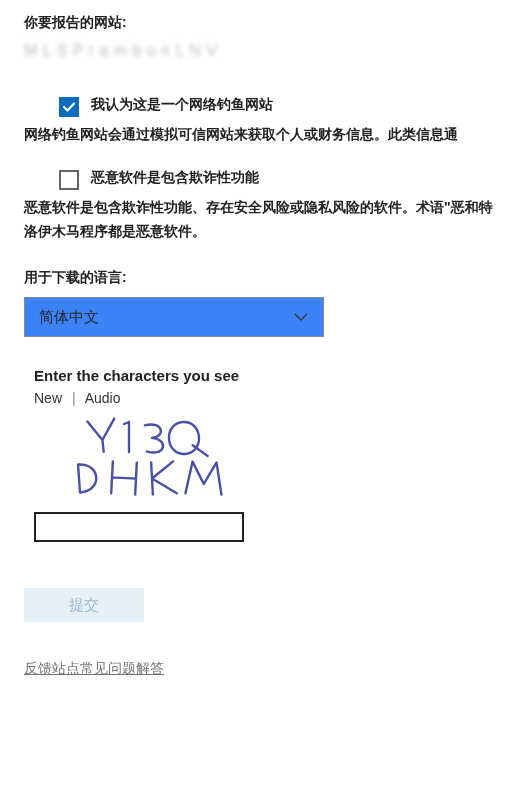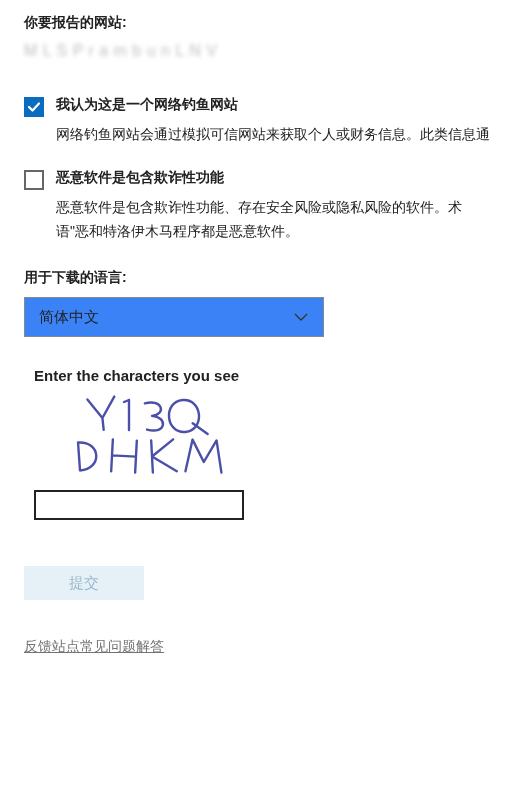--- a/index.html
+++ b/index.html
@@ -35,20 +35,21 @@
     letter-spacing: .5px;
     filter: blur(2px);
     margin-bottom: 36px;
     user-select: none;
   }
   .checkbox-row {
     display: flex;
     align-items: flex-start;
     gap: 12px;
     margin-bottom: 6px;
+    margin-left: 35px;
   }
   .cb {
     width: 20px;
     height: 20px;
     border: 2px solid #666;
     box-sizing: border-box;
     display: flex;
     align-items: center;
     justify-content: center;
     flex: 0 0 auto;
@@ -61,26 +62,26 @@
   }
   .cb.checked svg {
     display: block;
   }
   .cb svg { display: none; }
   .cb-label {
     font-weight: 700;
     font-size: 14px;
   }
   .cb-desc {
-    margin-left: 32px;
     font-size: 14px;
     line-height: 1.7;
     color: #222;
     margin-bottom: 22px;
     white-space: normal;
+    font-weight: bold;
   }
   .section-spacer { height: 4px; }
   .dropdown {
     width: 300px;
     height: 40px;
     border: 1px solid #888;
     box-sizing: border-box;
     display: flex;
     align-items: center;
     justify-content: space-between;
@@ -183,20 +184,25 @@
   <div class="label-bold">用于下载的语言:</div>
   <div class="dropdown">
     <span>简体中文</span>
     <svg class="chev" viewBox="0 0 16 16">
       <path d="M2 5 L8 11 L14 5" stroke="#333" stroke-width="1.4" fill="none"></path>
     </svg>
   </div>
 
   <div class="captcha-block">
     <div class="captcha-title">Enter the characters you see</div>
+    <div class="captcha-controls">
+      <span>New</span>
+      <span class="sep">|</span>
+      <span>Audio</span>
+    </div>
     <div class="captcha-img">
       <svg width="210" height="86" viewBox="0 0 210 86">
         <g stroke="#4a4fa8" stroke-width="2.4" fill="none" stroke-linecap="round" stroke-linejoin="round">
 
           <path d="M55 8 L68 28 L82 8 M68 28 L68 40" transform="rotate(-6 68 24)"></path>
           <path d="M95 10 L95 40 M90 12 L95 10"></path>
           <path d="M110 14 C128 8 132 24 118 26 C134 26 134 44 114 40" transform="rotate(4 120 26)"></path>
           <path d="M150 10 C170 10 170 42 150 42 C130 42 130 10 150 10 M158 34 L172 46" transform="rotate(-5 150 26)"></path>
 
           <path d="M45 52 L45 80 C68 80 68 52 45 52" transform="rotate(-4 52 66)"></path>

